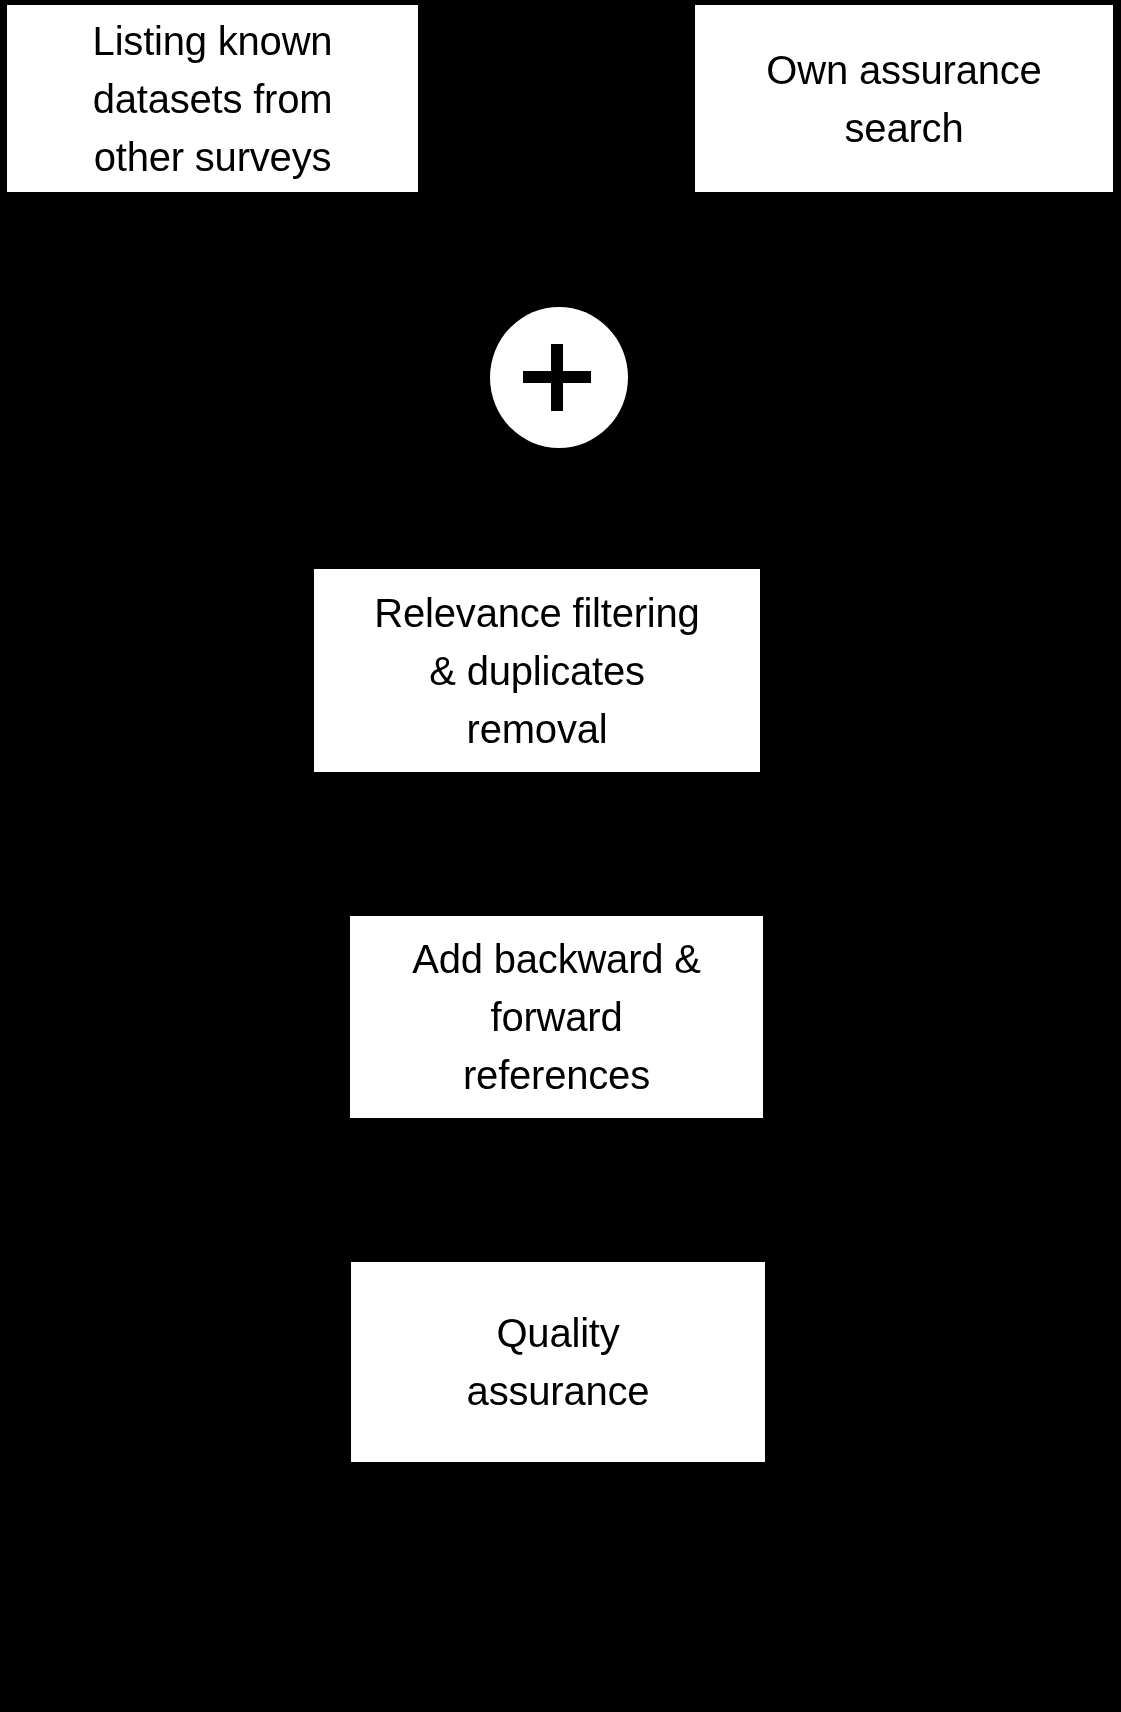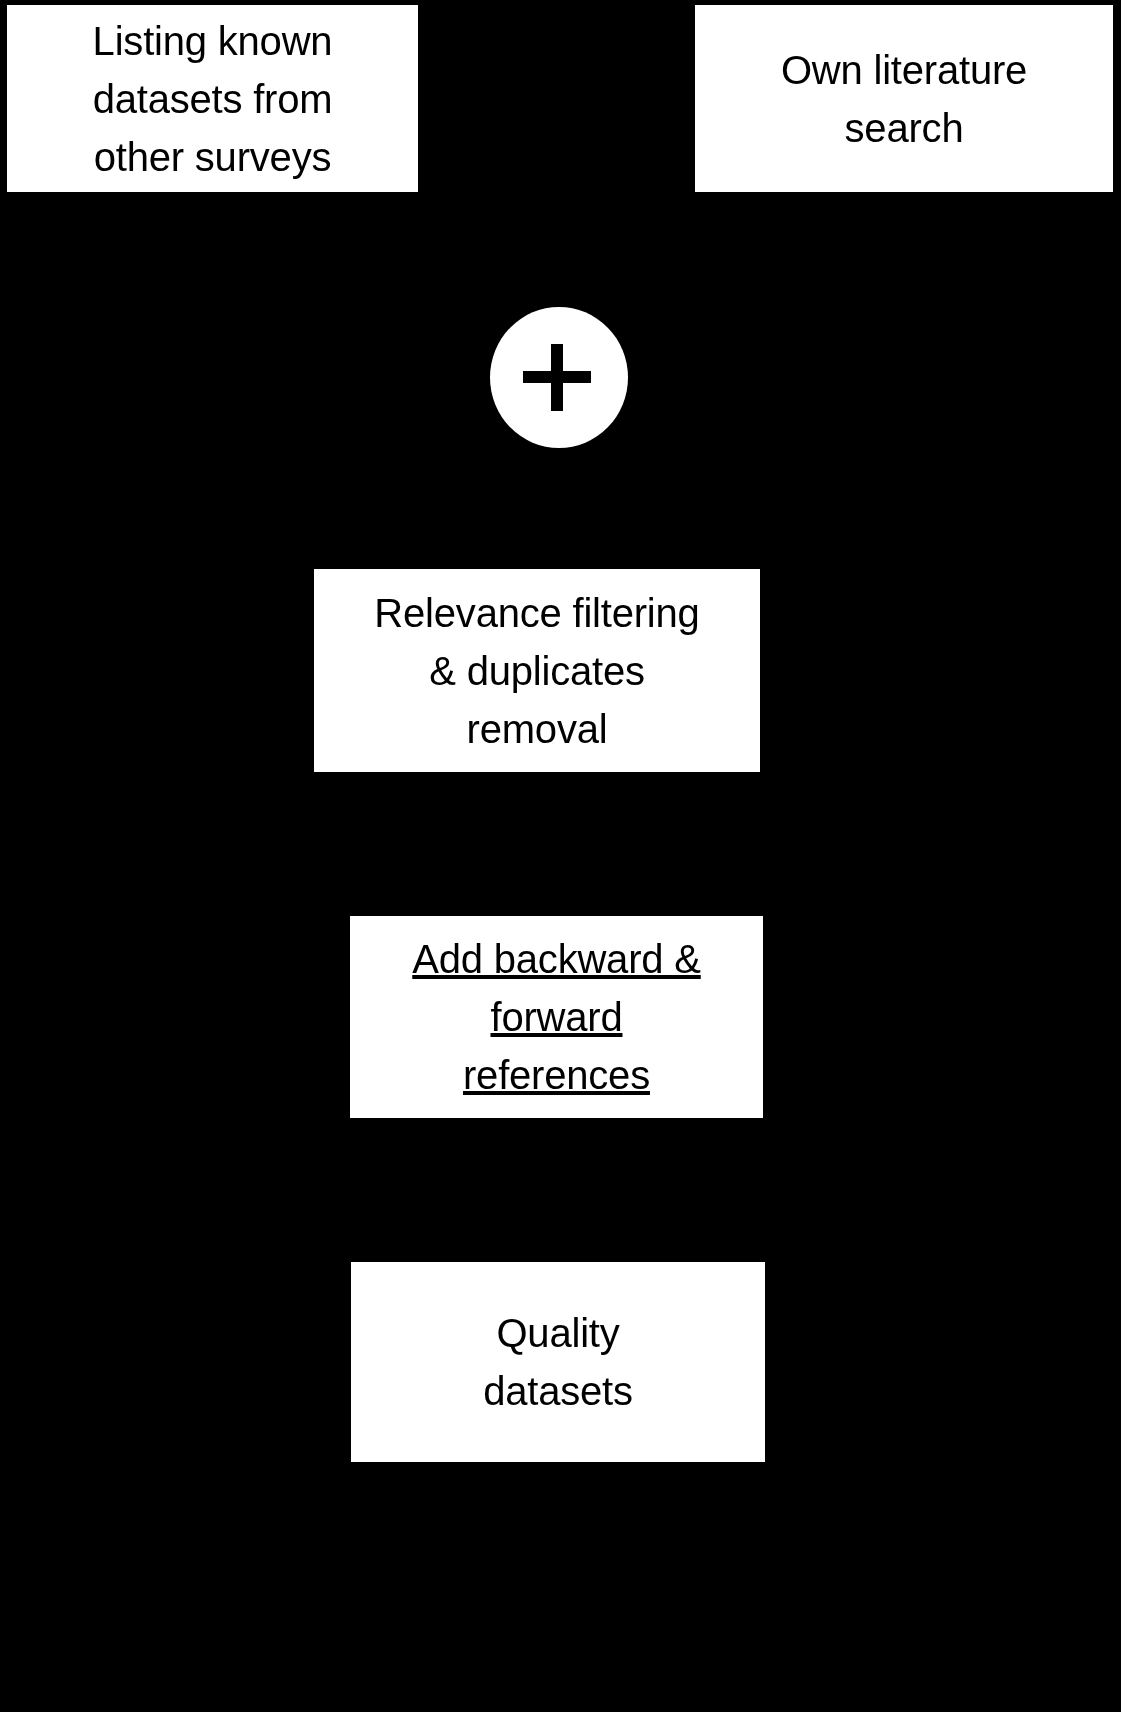--- a/index.html
+++ b/index.html
@@ -34,21 +34,21 @@
   #node-listing-known-datasets {
     left: 7px;  top: 5px;  width: 411px; height: 187px;
   }
   #node-own-literature-search {
     left: 695px; top: 5px;  width: 418px; height: 187px;
   }
   #node-relevance-filtering {
     left: 314px; top: 569px; width: 446px; height: 203px;
   }
   #node-add-references {
-    left: 350px; top: 916px; width: 413px; height: 202px; text-decoration: underline;
+    left: 350px; top: 916px; width: 413px; height: 202px;
   }
   #node-quality-assurance {
     left: 351px; top: 1262px; width: 414px; height: 200px;
   }
   
   #merge-plus-node {
     position: absolute;
     left: 490px;
     top: 307px;
     width: 138px;
@@ -75,32 +75,32 @@
 </style>
 </head>
 <body>
 
 <div id="canvas">
 
   <div class="node-box" id="node-listing-known-datasets">Listing known
 datasets from
 other surveys</div>
 
-  <div class="node-box" id="node-own-literature-search">Own literature
+  <div class="node-box" id="node-own-literature-search">Own assurance
 search</div>
 
   <div id="merge-plus-node">
     <span class="plus-bar horizontal"></span>
     <span class="plus-bar vertical"></span>
   </div>
 
   <div class="node-box" id="node-relevance-filtering">Relevance filtering
 &amp; duplicates
 removal</div>
 
   <div class="node-box" id="node-add-references">Add backward &amp;
 forward
 references</div>
 
   <div class="node-box" id="node-quality-assurance">Quality
-datasets</div>
+assurance</div>
 
 </div>
 
 </body></html>

